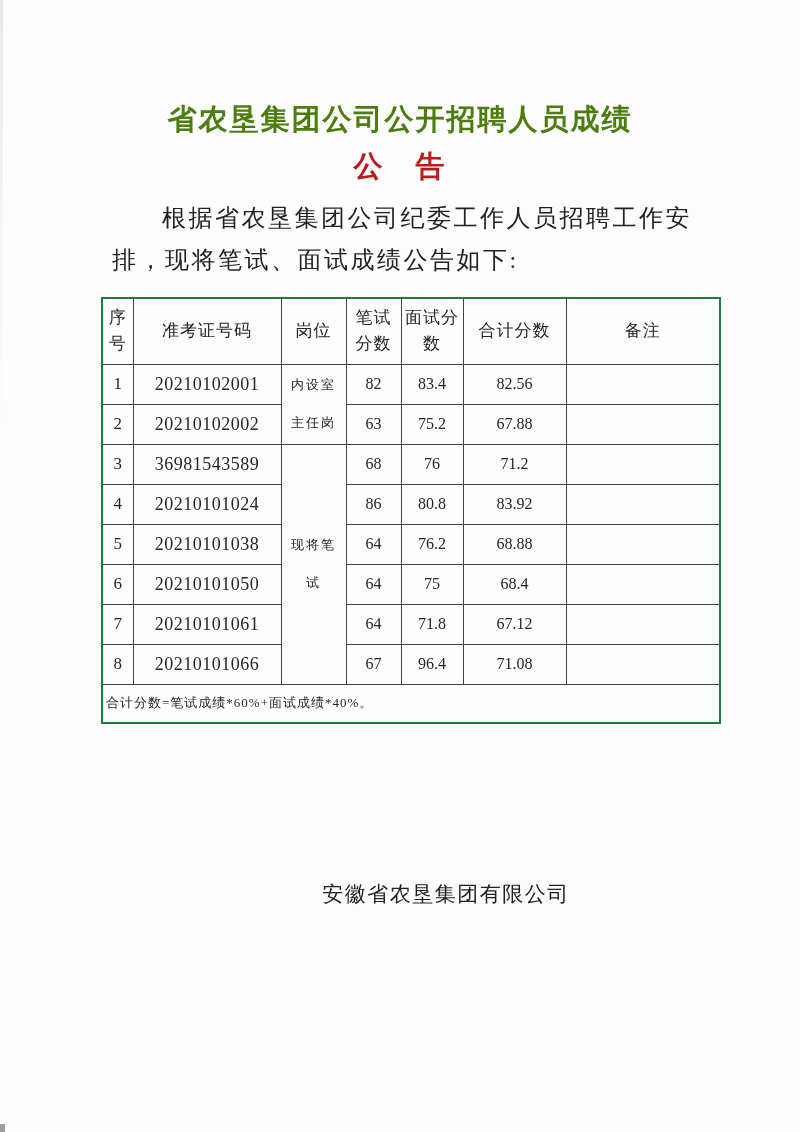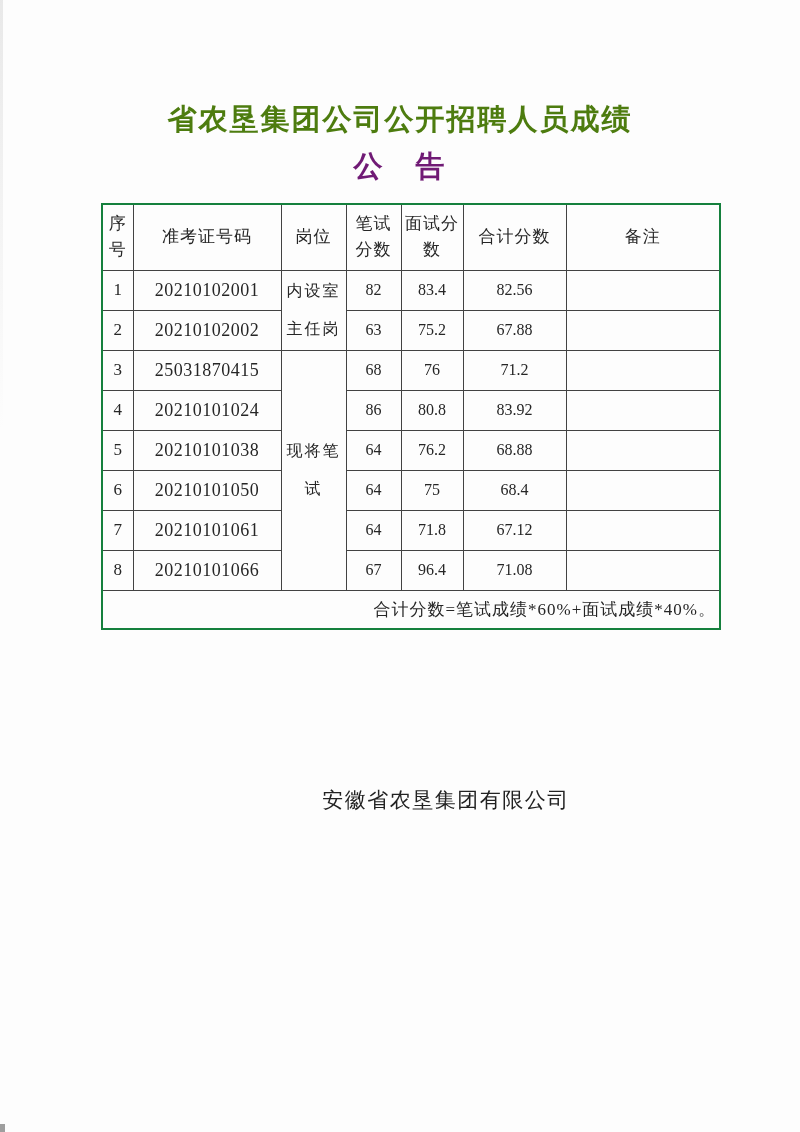--- a/index.html
+++ b/index.html
@@ -29,21 +29,21 @@
     text-align:center;
     font-size:29px; font-weight:bold;
     letter-spacing:2px;
     color:#4d7c0f;
   }
   .title-line2 {
     margin-top:7px;
     text-align:center;
     font-size:29px; font-weight:bold;
     letter-spacing:2px;
-    color:#701a75;
+    color:#b91c1c;
   }
   .intro {
     margin:10px 0 0 112px;
     width:580px;
     font-size:24px;
     line-height:42px;
     letter-spacing:2.5px;
     text-indent:50px;
     text-align:justify;
     color:#222222;
@@ -63,46 +63,47 @@
     color:#262626;
     padding:0 3px;
     overflow:hidden;
   }
   .score-table tr.hrow  { height:66px; }
   .score-table tr.drow  { height:40px; }
   .score-table tr.frow  { height:39px; }
   .score-table th { font-size:17px; line-height:26px; letter-spacing:1px; }
   .score-table td.no-cell    { font-size:17px; }
   .score-table td.id-cell    { font-size:18px; letter-spacing:.5px; }
-  .score-table td.pos-cell   { font-size:16px; line-height:38px; letter-spacing:2px; }
+  .score-table td.pos-cell   { font-size:13px; line-height:38px; letter-spacing:2px; }
   .score-table td.score-cell { font-size:16px; }
   .score-table td.note-cell  { font-size:17px; }
   .score-table td.footnote-cell {
-    text-align:right;
-    font-size:17px;
+    text-align:left;
+    font-size:13px;
     letter-spacing:1px;
   }
   .sig-block {
     margin-top:156px;
     padding-left:92px;
     text-align:center;
   }
   .sig-company { font-size:21px; letter-spacing:1.5px; color:#222222; }
   .sig-date    { margin-top:17px; font-size:21px; letter-spacing:1px; color:#222222; }
 </style>
 </head>
 <body>
 
 <div class="page">
   <div class="scan-edge-left"></div>
   <div class="scan-corner-mark"></div>
 
   <div class="title-line1">省农垦集团公司公开招聘人员成绩</div>
   <div class="title-line2">公　告</div>
 
+  <p class="intro">根据省农垦集团公司纪委工作人员招聘工作安排，现将笔试、面试成绩公告如下:</p>
 
   <table class="score-table">
     <colgroup>
       <col style="width:31px">
         <col style="width:148px">
         <col style="width:65px">
       <col style="width:55px">
         <col style="width:62px">
         <col style="width:103px">
       <col style="width:154px">
@@ -130,21 +131,21 @@
       <tr class="drow">
         <td class="no-cell">2</td>
         <td class="id-cell">20210102002</td>
         <td class="score-cell">63</td>
         <td class="score-cell">75.2</td>
         <td class="score-cell">67.88</td>
         <td class="note-cell"></td>
       </tr>
       <tr class="drow">
         <td class="no-cell">3</td>
-        <td class="id-cell">25031870415</td>
+        <td class="id-cell">36981543589</td>
         <td class="pos-cell" rowspan="6">现将笔试</td>
         <td class="score-cell">68</td>
         <td class="score-cell">76</td>
         <td class="score-cell">71.2</td>
         <td class="note-cell"></td>
       </tr>
       <tr class="drow">
         <td class="no-cell">4</td>
         <td class="id-cell">20210101024</td>
         <td class="score-cell">86</td>

